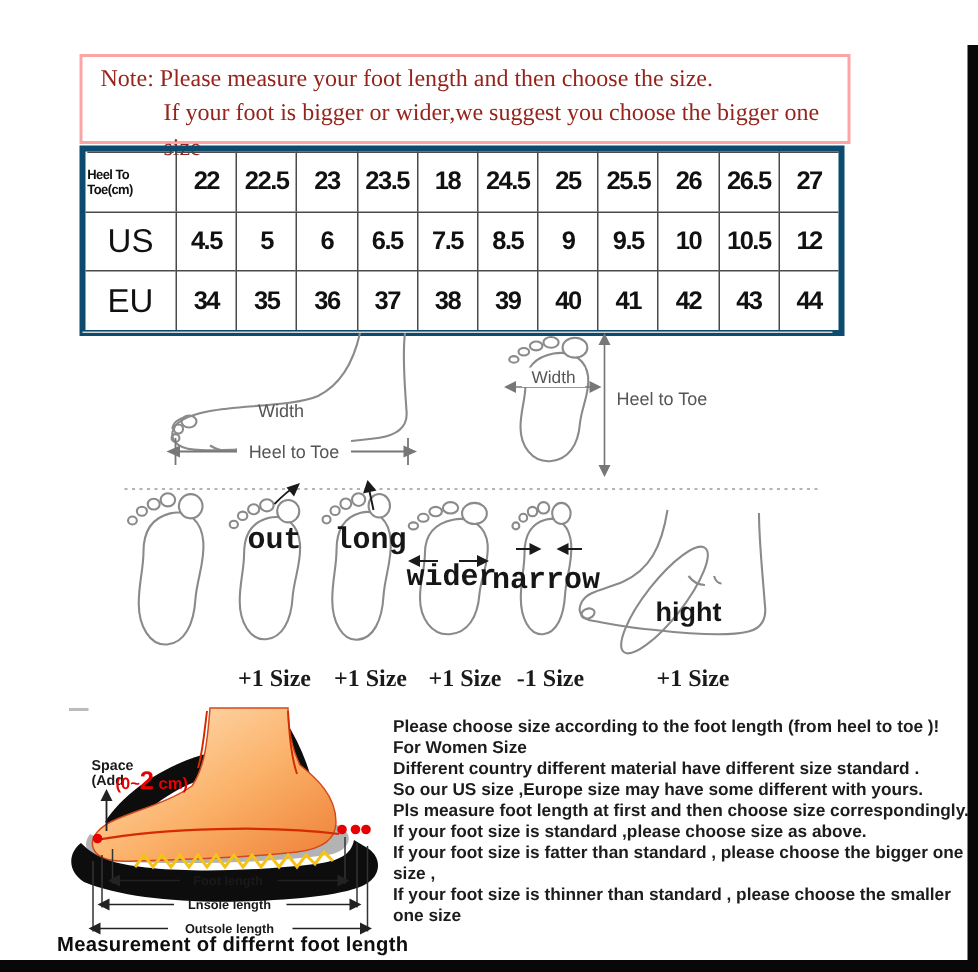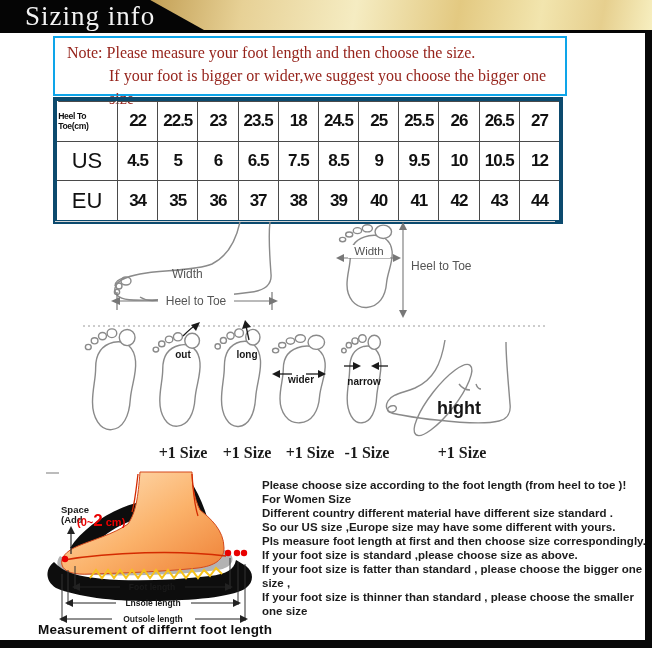--- a/index.html
+++ b/index.html
@@ -13,41 +13,41 @@
              font-family:"Liberation Serif",serif;font-size:27px;letter-spacing:1px;}
   .gold{left:140px;top:0;width:512px;height:30px;
         background:linear-gradient(100deg,#bf9a4e 0%,#e7d196 20%,#f5ecc2 42%,#e3c981 62%,#f2e5ae 78%,#e6cf8e 90%,#f7efc0 100%);
         clip-path:polygon(2% 0,100% 0,100% 100%,12.5% 100%);}
 
   
   .rborder{left:645px;top:30px;width:7px;height:618px;background:#080808;}
   .bbar{left:0;top:640px;width:652px;height:8px;background:#080808;}
 
   
-  .note{left:53px;top:36px;width:498px;height:53px;border:2px solid #0ea5e9;
+  .note{left:53px;top:36px;width:498px;height:53px;border:2px solid #fca5a5;
         padding:3px 0 0 12px;color:#96241c;font-family:"Liberation Serif",serif;
         font-size:16px;line-height:23px;}
   .note .l2{padding-left:42px;}
 
   
   .tbl{left:53px;top:97px;width:502px;height:119px;border:4px solid #0c4a6e;
        display:grid;grid-template-columns:60px repeat(11,1fr);grid-auto-rows:1fr;}
   .cell{display:flex;align-items:center;justify-content:center;
         border-left:1px solid #4a4a4a;border-top:1px solid #4a4a4a;
         font-weight:700;font-size:17px;letter-spacing:-1px;color:#111;}
   .cell.first{border-left:none;}
   .cell.tiny{font-size:9px;letter-spacing:-0.4px;transform:scaleX(0.96);font-weight:700;}
   .cell.big{font-size:22px;font-weight:400;letter-spacing:0;}
 
   .divline{left:55px;top:221px;width:500px;height:1px;background:#d4d4d4;}
   .dash{left:46px;top:472px;width:13px;height:2px;background:#bcbcbc;}
 
   
   .dlabel{color:#555;font-size:12px;}
-  .footlbl{font-family:Liberation Sans, sans-serif;font-weight:700;font-size:10px;color:#161616;
+  .footlbl{font-family:Liberation Mono, monospace;font-weight:700;font-size:20px;color:#161616;
            transform:translateX(-50%);white-space:nowrap;}
   .hight{font-family:"Liberation Sans",sans-serif;font-weight:700;font-size:18px;transform:none;}
   .sizelbl{font-family:"Liberation Serif",serif;font-weight:700;font-size:16px;color:#1a1a1a;
            transform:translateX(-50%);white-space:nowrap;}
   .normal{font-style:italic;font-weight:700;font-size:22px;}
 
   
   .info{left:262px;top:478px;width:384px;color:#1c1c1c;font-size:11.5px;
         font-weight:700;line-height:14px;}
   .info .gap{}
@@ -56,24 +56,20 @@
 
   svg text{font-family:"Liberation Sans",sans-serif;}
   .svg-note{font-size:9.5px;font-weight:700;fill:#1a1a1a;}
   .svg-meas{font-size:8.5px;font-weight:700;fill:#1a1a1a;}
 </style>
 </head>
 <body>
 
 <div class="canvas">
 
-  <div class="abs hdr">
-    <div class="abs gold"></div>
-    <div class="abs hdr-title">Sizing info</div>
-  </div>
 
   <div class="abs note">
     <div class="l1">Note: Please measure your foot length and then choose the size.</div>
     <div class="l2">If your foot is bigger or wider,we suggest you choose the bigger one size</div>
   </div>
 
   <div class="abs tbl" id="size-table">
       <div class="cell first tiny">Heel To Toe(cm)</div>
       <div class="cell num">22</div>
       <div class="cell num">22.5</div>

